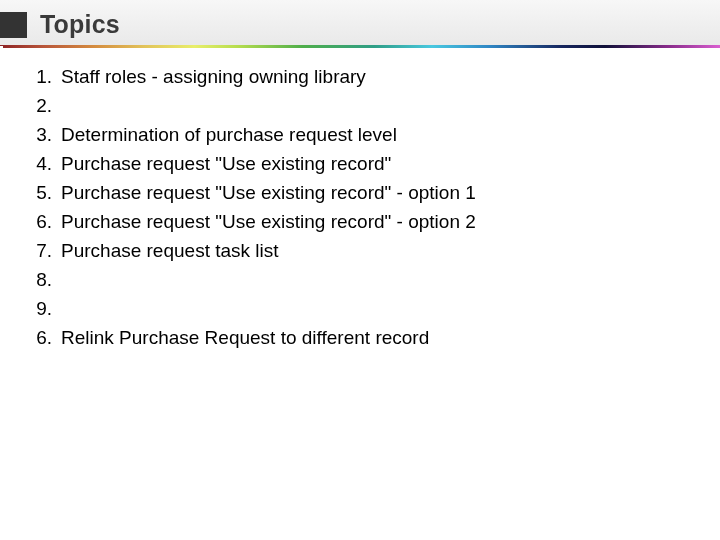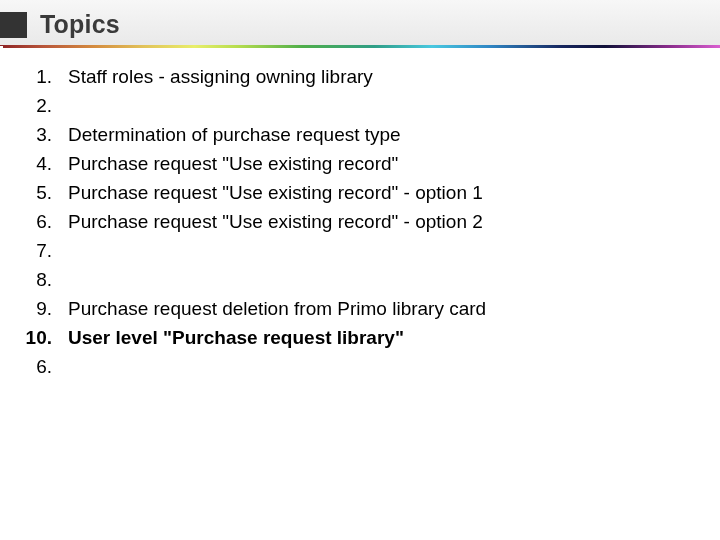--- a/index.html
+++ b/index.html
@@ -102,21 +102,21 @@
     line-height: 29px;
   }
   .topic-num {
     width: 52px;
     text-align: right;
     font-size: 19px;
     color: #000000;
     white-space: nowrap;
   }
   .topic-text {
-    margin-left: 16px;
+    margin-left: 9px;
     font-size: 19px;
     color: #000000;
     white-space: nowrap;
   }
   .topic-row.is-bold .topic-num,
   .topic-row.is-bold .topic-text {
     font-weight: bold;
   }
 
   
@@ -166,50 +166,47 @@
   <div id="topic-list">
       <div class="topic-row">
         <span class="topic-num">1.</span>
         <span class="topic-text">Staff roles - assigning owning library</span>
       </div>
       <div class="topic-row">
         <span class="topic-num">2.</span>
       </div>
       <div class="topic-row">
         <span class="topic-num">3.</span>
-        <span class="topic-text">Determination of purchase request type</span>
+        <span class="topic-text">Determination of purchase request level</span>
       </div>
       <div class="topic-row">
         <span class="topic-num">4.</span>
         <span class="topic-text">Purchase request "Use existing record"</span>
       </div>
       <div class="topic-row">
         <span class="topic-num">5.</span>
         <span class="topic-text">Purchase request "Use existing record" - option 1</span>
       </div>
       <div class="topic-row">
         <span class="topic-num">6.</span>
         <span class="topic-text">Purchase request "Use existing record" - option 2</span>
       </div>
       <div class="topic-row">
         <span class="topic-num">7.</span>
+        <span class="topic-text">Purchase request task list</span>
       </div>
       <div class="topic-row">
         <span class="topic-num">8.</span>
       </div>
       <div class="topic-row">
         <span class="topic-num">9.</span>
-        <span class="topic-text">Purchase request deletion from Primo library card</span>
-      </div>
-      <div class="topic-row is-bold">
-        <span class="topic-num">10.</span>
-        <span class="topic-text">User level "Purchase request library"</span>
       </div>
       <div class="topic-row">
         <span class="topic-num">6.</span>
+        <span class="topic-text">Relink Purchase Request to different record</span>
       </div>
     </div>
 
   <div id="footer-smudge"></div>
   <div id="footer-bar"></div>
   <div id="footer-page-number">53</div>
 
 </div>
 
 </body></html>

